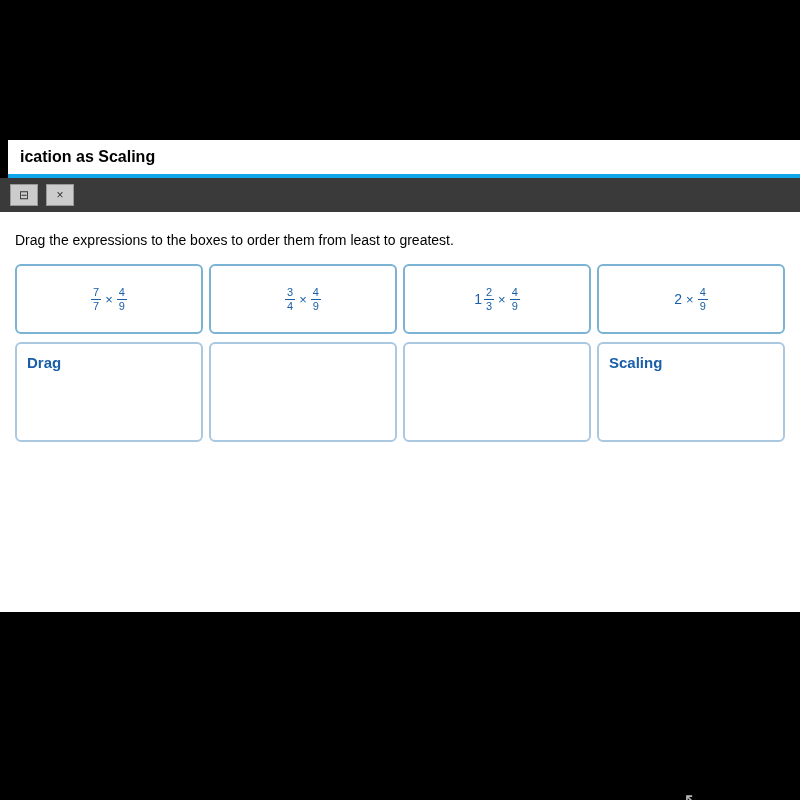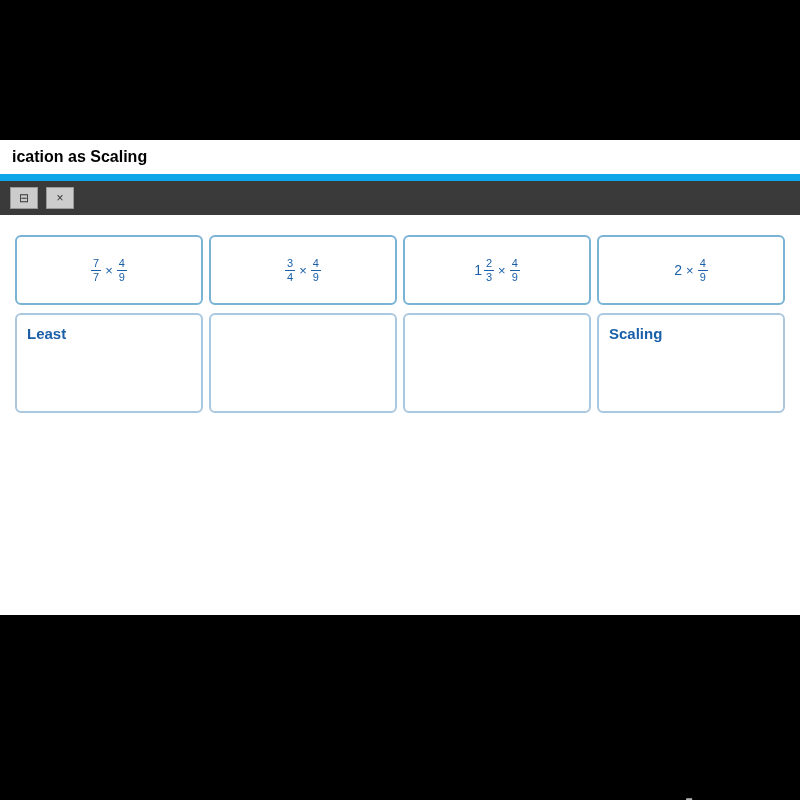--- a/index.html
+++ b/index.html
@@ -21,21 +21,22 @@
       height: 140px;
       background: #000;
     }
 
     .title-bar {
       background: #fff;
       padding: 8px 12px;
       font-size: 16px;
       font-weight: bold;
       color: #000;
-      border-bottom: 7px solid #0ea5e9;
+      border-bottom: 4px solid #0ea5e9;
+      margin-left: 8px;
     }
 
     .toolbar {
       background: #3a3a3a;
       padding: 6px 10px;
       display: flex;
       align-items: center;
       gap: 8px;
     }
 
@@ -145,20 +146,21 @@
   <span>ication as Scaling</span>
 </div>
 
 <div class="toolbar">
   <div class="toolbar-btn">⊟</div>
   <div class="toolbar-btn">×</div>
 </div>
 
 <div class="main-content">
 
+  <div class="instructions">Drag the expressions to the boxes to order them from least to greatest.</div>
 
   <div class="expressions-row">
 
     <div class="expression-box">
       <span class="fraction">
         <span class="numerator">7</span>
         <span class="denominator">7</span>
       </span>
       <span class="times-sign">×</span>
       <span class="fraction">
@@ -201,21 +203,21 @@
         <span class="numerator">4</span>
         <span class="denominator">9</span>
       </span>
     </div>
 
   </div>
 
   <div class="drop-row">
 
     <div class="drop-box">
-      <span class="drop-label">Least</span>
+      <span class="drop-label">Drag</span>
     </div>
 
     <div class="drop-box">
       <span class="drop-label"></span>
     </div>
 
     <div class="drop-box">
       <span class="drop-label"></span>
     </div>
 

